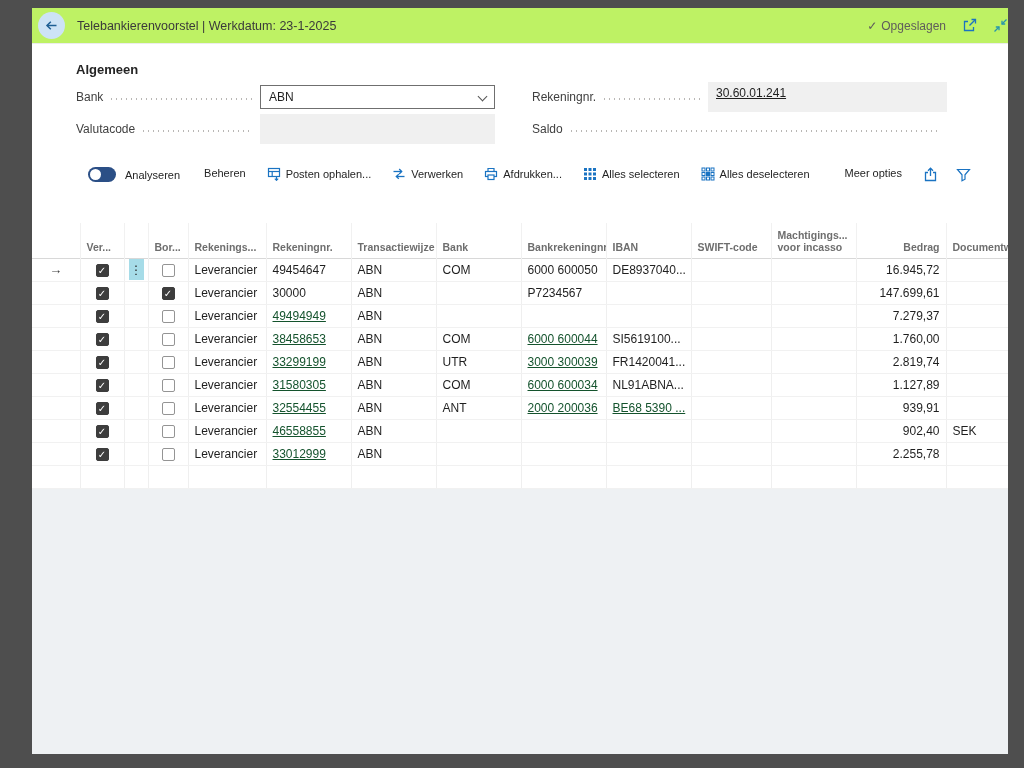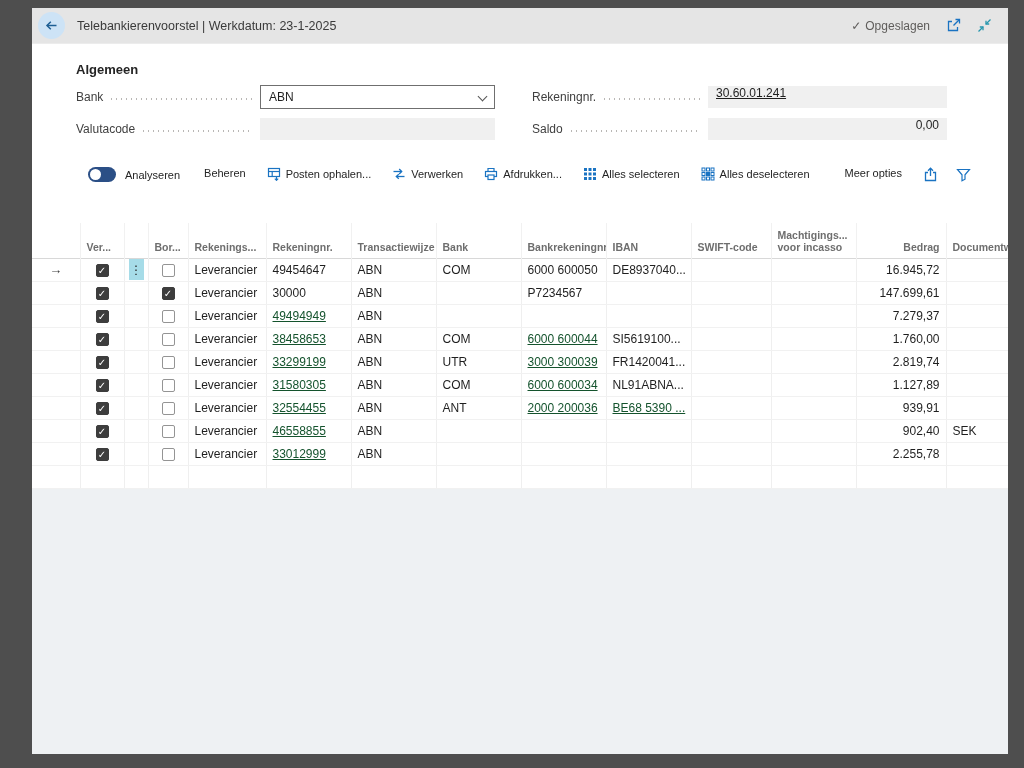--- a/index.html
+++ b/index.html
@@ -1,38 +1,38 @@
 <!DOCTYPE html>
 <html><head>
 <meta charset="utf-8">
 <style>
   *{box-sizing:border-box;margin:0;padding:0}
   html,body{width:1024px;height:768px;overflow:hidden}
   body{background:#4e4e4e;font-family:"Liberation Sans",sans-serif;position:relative}
   .frame{position:absolute;left:32px;top:8px;width:976px;height:746px;background:#fff;display:flex;flex-direction:column;overflow:hidden}
 
   
-  .titlebar{flex:0 0 36px;display:flex;align-items:center;padding:0 16px 0 6px;border-bottom:1px solid #ececec;background:#e5e5e5}
+  .titlebar{flex:0 0 36px;display:flex;align-items:center;padding:0 0 0 6px;border-bottom:1px solid #ececec;background:#bef264}
   .back-btn{width:27px;height:27px;border-radius:50%;background:#cde3f6;border:none;display:flex;align-items:center;justify-content:center;cursor:pointer;margin-right:12px}
   .page-title{font-size:12.5px;color:#3a3a3a}
   .titlebar-right{margin-left:auto;display:flex;align-items:center;gap:16px}
   .saved{display:flex;align-items:center;gap:4px;color:#5f5d5b;font-size:12px}
   .winicon{display:block;cursor:pointer}
 
   
   .section-title{font-size:13px;font-weight:bold;color:#242424;margin:18px 0 8px 44px}
   .fields{display:grid;grid-template-columns:419px 415px;column-gap:37px;row-gap:8px;margin-left:44px}
   .field{display:flex;align-items:center;height:24px}
   .lbl{font-size:12px;color:#404040;white-space:nowrap}
   .leader{flex:1;height:2px;margin:4px 8px 0 6px;background-image:radial-gradient(circle,#b9b7b5 0.9px,transparent 1.1px);background-size:5px 2px;background-repeat:repeat-x;background-position:0 center}
   .ctl-l{width:235px}
   .ctl-r{width:239px}
   .combo{height:24px;border:1px solid #6f6f6f;background:#fff;display:flex;align-items:center;padding:0 22px 0 8px;font-size:12px;color:#1f1f1f;position:relative;cursor:pointer}
   .combo .chev{position:absolute;right:8px;top:7px;width:7px;height:7px;border-right:1.4px solid #555;border-bottom:1.4px solid #555;transform:rotate(45deg)}
-  .gray-field{height:22px;background:#f0f0f0;display:flex;align-items:flex-start;padding:0 8px;font-size:12px;color:#1f1f1f}
+  .gray-field{height:30px;background:#f0f0f0;display:flex;align-items:flex-end;padding:12px 8px;font-size:12px;color:#1f1f1f}
   .gray-field.right{justify-content:flex-end}
   .linkval{text-decoration:underline;cursor:pointer;color:#1f1f1f}
 
   
   .toolbar{display:flex;align-items:flex-start;margin:26px 56px 0 56px;height:28px;font-size:11px;color:#242424}
   .toggle-wrap{display:flex;align-items:center;gap:9px;margin-right:24px;cursor:pointer}
   .toggle{width:28px;height:15px;border-radius:8px;background:#2b4f86;position:relative}
   .toggle .knob{position:absolute;left:2px;top:2px;width:11px;height:11px;border-radius:50%;background:#fff}
   .tb-item{display:flex;align-items:center;gap:5px;margin-right:21px;cursor:pointer;white-space:nowrap}
   .tb-sep{width:1px;height:16px;background:#c8c6c4;margin:0 14px 0 0}
@@ -108,23 +108,20 @@
       <div class="field">
         <span class="lbl">Valutacode</span>
         <span class="leader"></span>
         <div class="gray-field ctl-l">
           <span></span>
         </div>
       </div>
       <div class="field">
         <span class="lbl">Saldo</span>
         <span class="leader"></span>
-        <div class="gray-field ctl-r right">
-          <span>0,00</span>
-        </div>
       </div>
     </div>
   </section>
 
   <div class="toolbar">
     <div class="toggle-wrap">
       <span class="toggle">
           <span class="knob"></span>
         </span>
       <span>Analyseren</span>

